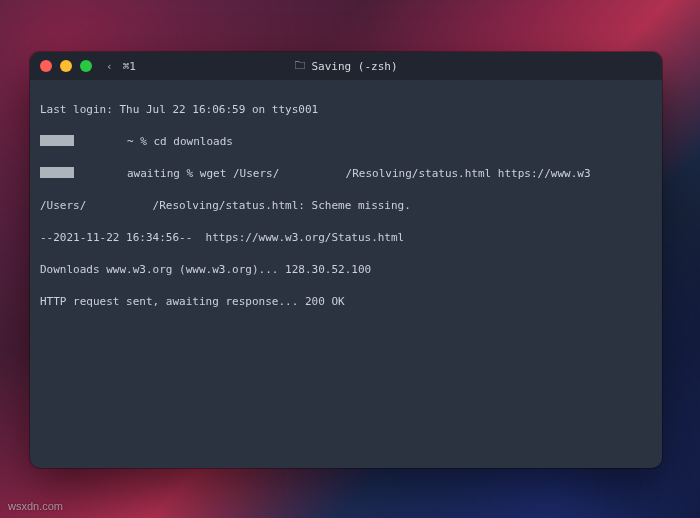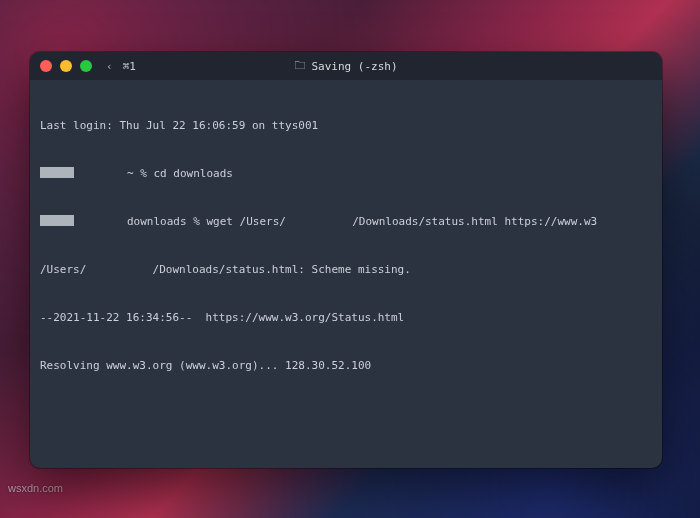--- a/index.html
+++ b/index.html
@@ -18,21 +18,21 @@
     transform: rotate(-15deg);
     filter: blur(2px);
   }
   .bg-swoosh2 {
     position: absolute; bottom: -150px; right: -150px; width: 700px; height: 500px;
     background: radial-gradient(circle at 60% 60%, rgba(40,60,160,0.6), rgba(10,10,30,0) 60%);
     transform: rotate(20deg);
     filter: blur(2px);
   }
   .watermark {
-    position: absolute; bottom: 24px; left: 8px;
+    position: absolute; bottom: 6px; left: 8px;
     color: rgba(255,255,255,0.55); font-size: 11px;
     font-family: Arial, sans-serif;
     text-shadow: 0 0 2px rgba(0,0,0,0.5);
   }
 
   .terminal {
     position: absolute;
     top: 52px; left: 30px;
     width: 632px; height: 416px;
     background: #2b3240;
@@ -71,21 +71,21 @@
 
   .term-body {
     flex: 1 1 auto;
     padding: 6px 10px 10px 10px;
     color: #cbd1d8;
     font-size: 11px;
     line-height: 16px;
     white-space: pre;
     overflow: hidden;
   }
-  .term-body .line { white-space: pre; margin-top: 16px; }
+  .term-body .line { white-space: pre; }
   .redact {
     display: inline-block;
     background: #aeb4bc;
     color: transparent;
     height: 11px; vertical-align: -1px;
   }
   .redact.w1 { width: 34px; }
 </style>
 </head>
 <body>
@@ -107,24 +107,25 @@
     </div>
     <div class="tb-center">
       <span class="folder">🗀</span>
       <span>Saving (-zsh)</span>
     </div>
   </div>
 
   <div class="term-body">
 <div class="line">Last login: Thu Jul 22 16:06:59 on ttys001</div>
 <div class="line"><span class="redact w1">.</span><span>        ~ % </span><span>cd downloads</span></div>
-<div class="line"><span class="redact w1">.</span><span>        downloads % </span><span>wget /Users/          /Downloads/status.html https://www.w3</span></div>
-<div class="line">/Users/          /Downloads/status.html: Scheme missing.</div>
+<div class="line"><span class="redact w1">.</span><span>        awaiting % </span><span>wget /Users/          /Resolving/status.html https://www.w3</span></div>
+<div class="line">/Users/          /Resolving/status.html: Scheme missing.</div>
 <div class="line">--2021-11-22 16:34:56--  https://www.w3.org/Status.html</div>
-<div class="line">Resolving www.w3.org (www.w3.org)... 128.30.52.100</div>
+<div class="line">Downloads www.w3.org (www.w3.org)... 128.30.52.100</div>
+<div class="line">HTTP request sent, awaiting response... 200 OK</div>
 <div class="line"></div>
 
 <div class="line"></div>
 
 <div class="line"></div>
 
 
 
 
   </div>

